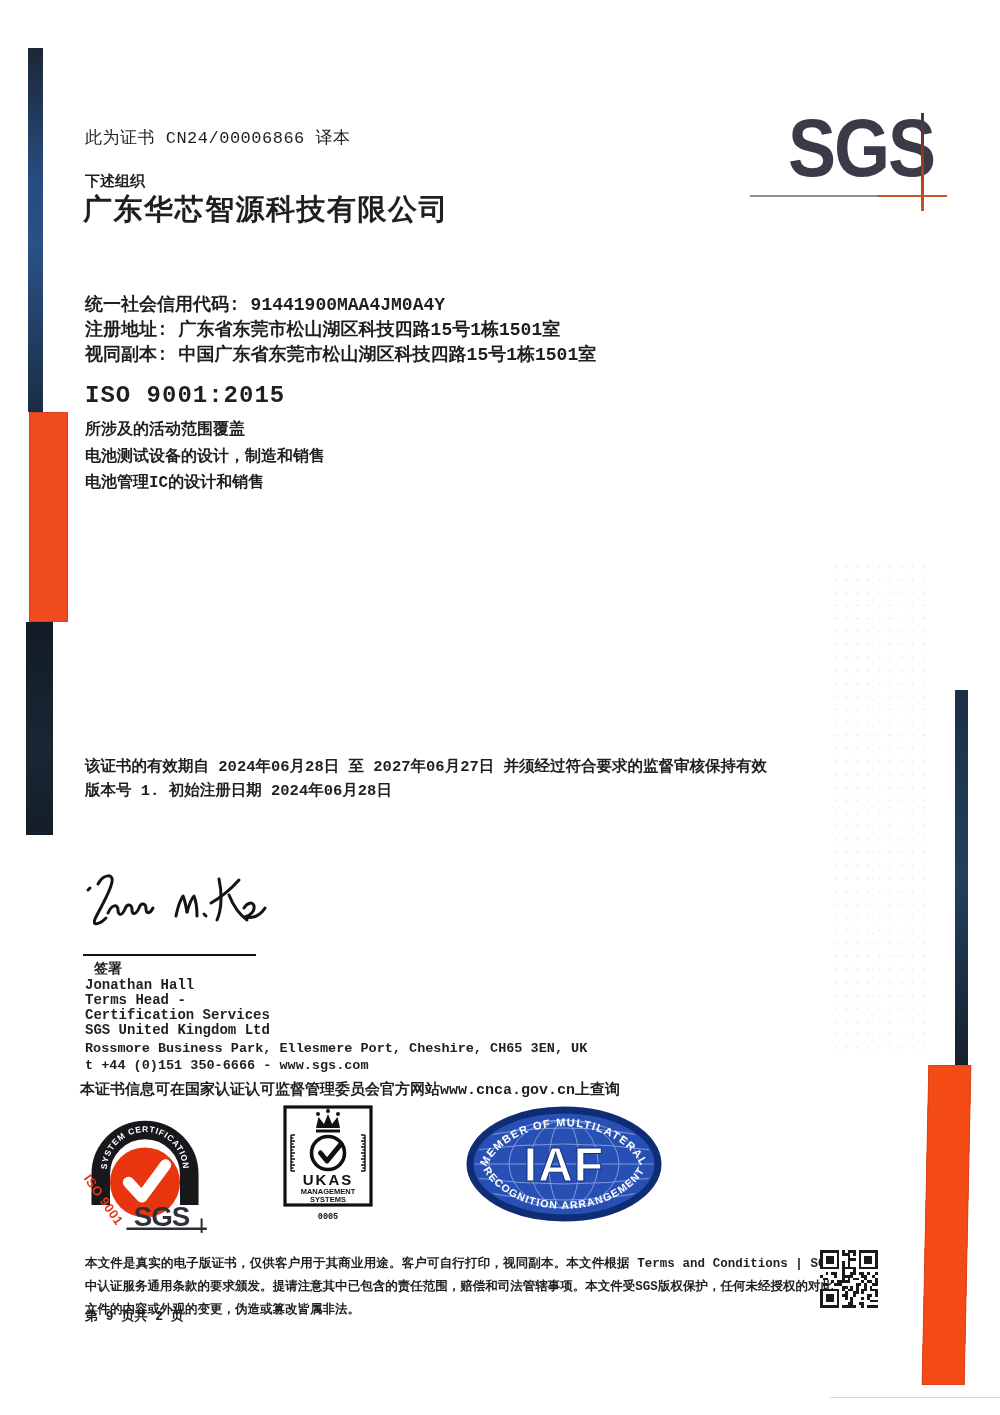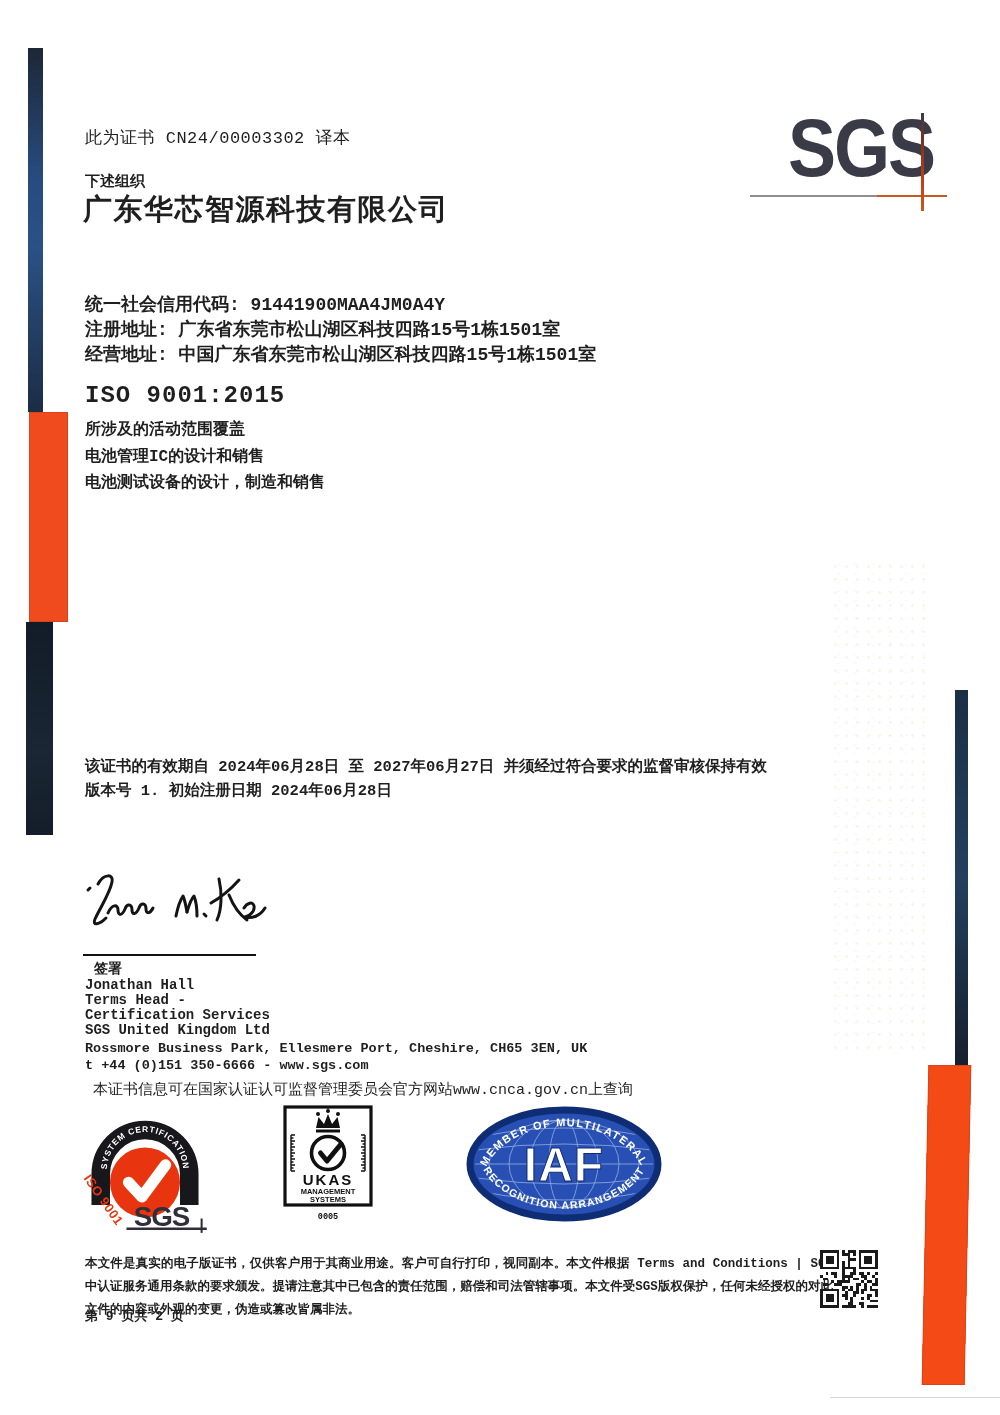--- a/index.html
+++ b/index.html
@@ -41,21 +41,21 @@
   .t-detail{left:85px;top:293px;font-size:18px;line-height:25px;font-weight:700;}
   .t-standard{left:85px;top:382px;font-size:24px;font-weight:700;letter-spacing:1px;}
   .t-scope-intro{left:85px;top:419px;font-size:16px;font-weight:600;}
   .t-scope{left:85px;top:444px;font-size:16px;line-height:26px;font-weight:600;}
   .t-valid{left:85px;top:755px;font-size:15.5px;line-height:24px;font-weight:600;}
   .sig-svg{left:82px;top:868px;}
   .sig-line{left:83px;top:954px;width:173px;height:2px;background:#111;}
   .t-signlabel{left:94px;top:960px;font-size:14px;font-weight:700;}
   .t-signatory{left:85px;top:978px;font-size:14px;line-height:15px;font-weight:600;}
   .t-sgsaddr{left:85px;top:1040px;font-size:13.5px;line-height:17px;font-weight:600;}
-  .t-verify{left:93px;top:1080px;font-size:15px;font-weight:400;}
+  .t-verify{left:80px;top:1080px;font-size:15px;font-weight:700;}
   .t-disclaimer{left:85px;top:1240px;width:748px;font-size:12.5px;line-height:1.85;
     font-weight:600;text-align:justify;}
   .t-page{left:85px;top:1307px;font-size:13px;font-weight:600;}
 
   .badge{position:absolute;}
   .qr{left:820px;top:1248px;width:58px;height:62px;}
 
   .speckle{left:830px;top:560px;width:95px;height:490px;opacity:.5;
     background-image:radial-gradient(rgba(160,115,60,.14) 1px,transparent 1.6px),
                      radial-gradient(rgba(120,120,120,.10) 1px,transparent 1.4px);
@@ -73,35 +73,35 @@
   <div class="bar bar-right-navy"></div>
   <div class="bar bar-right-orange"></div>
   <div class="abs speckle"></div>
   <div class="abs page-edge"></div>
 
   <div class="abs sgs-word">SGS</div>
   <div class="abs sgs-hline-gray"></div>
   <div class="abs sgs-hline-orange"></div>
   <div class="abs sgs-vline"></div>
 
-  <div class="abs cn t-cert nowrap">此为证书 CN24/00003302 译本</div>
+  <div class="abs cn t-cert nowrap">此为证书 CN24/00006866 译本</div>
   <div class="abs cn t-intro nowrap">下述组织</div>
   <div class="abs cn t-org nowrap">广东华芯智源科技有限公司</div>
 
   <div class="abs cn t-detail">
     <div class="nowrap">统一社会信用代码: 91441900MAA4JM0A4Y</div>
     <div class="nowrap">注册地址: 广东省东莞市松山湖区科技四路15号1栋1501室</div>
-    <div class="nowrap">经营地址: 中国广东省东莞市松山湖区科技四路15号1栋1501室</div>
+    <div class="nowrap">视同副本: 中国广东省东莞市松山湖区科技四路15号1栋1501室</div>
   </div>
   <div class="abs cn t-standard nowrap">ISO 9001:2015</div>
 
   <div class="abs cn t-scope-intro nowrap">所涉及的活动范围覆盖</div>
   <div class="abs cn t-scope">
+    <div class="nowrap">电池测试设备的设计，制造和销售</div>
     <div class="nowrap">电池管理IC的设计和销售</div>
-    <div class="nowrap">电池测试设备的设计，制造和销售</div>
   </div>
 
   <div class="abs cn t-valid">
     <div class="nowrap">该证书的有效期自 2024年06月28日 至 2027年06月27日 并须经过符合要求的监督审核保持有效</div>
     <div class="nowrap">版本号 1. 初始注册日期 2024年06月28日</div>
   </div>
 
   <svg class="abs sig-svg" width="195" height="75" viewBox="0 0 195 75">
     <g fill="none" stroke="#141414" stroke-width="3" stroke-linecap="round" stroke-linejoin="round">
       <path d="M6,22 l2,-2"></path>

